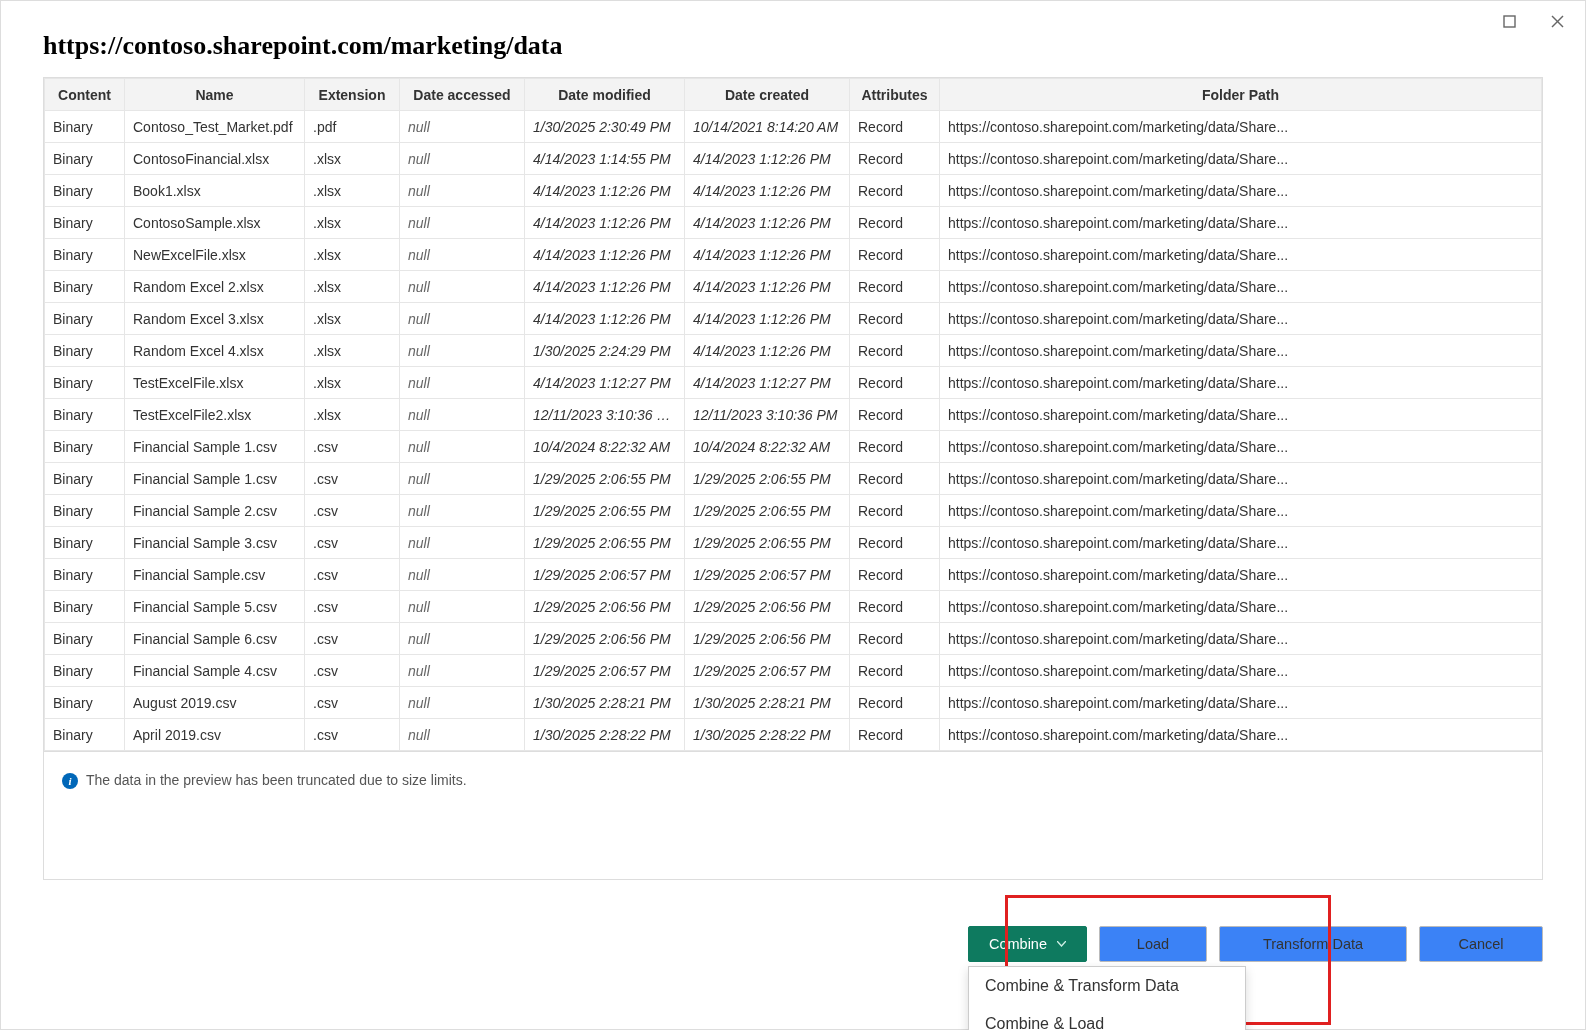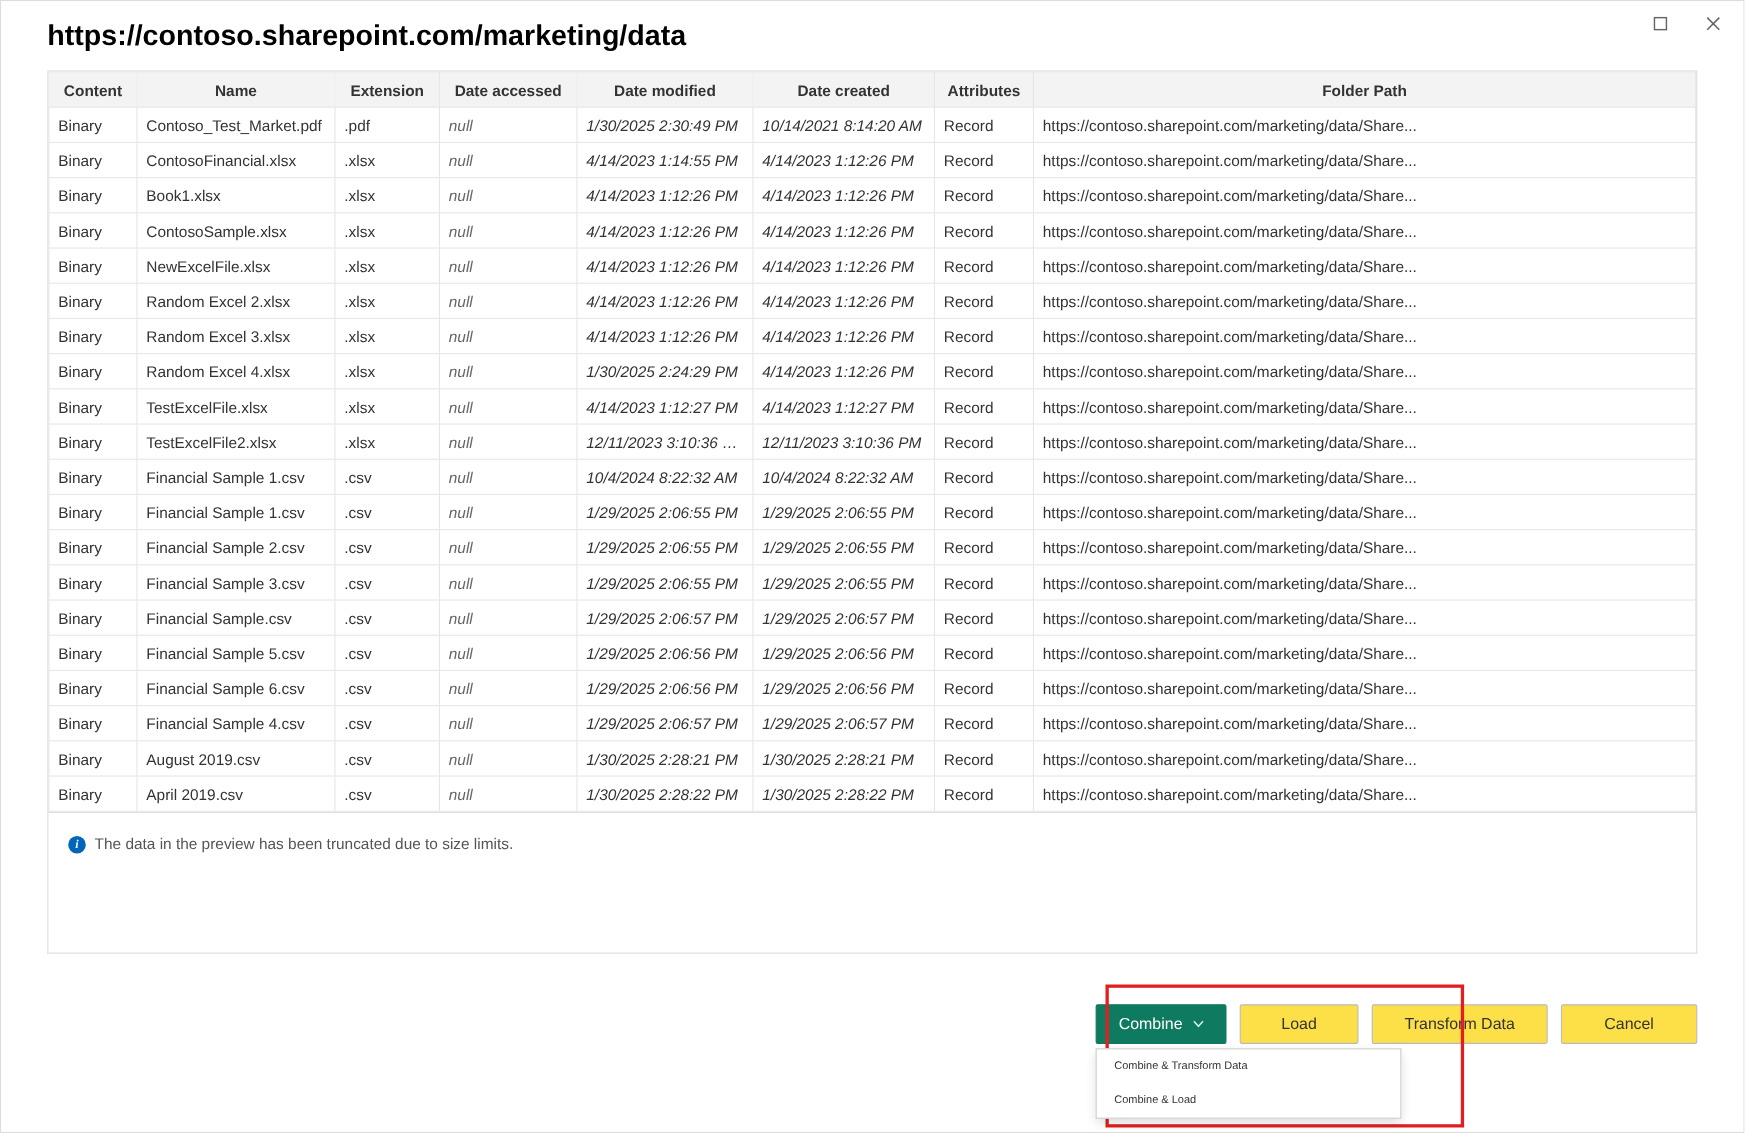--- a/index.html
+++ b/index.html
@@ -26,21 +26,22 @@
     display: flex;
     gap: 24px;
   }
   .titlebar .winbtn {
     width: 24px; height: 24px;
     display: flex; align-items: center; justify-content: center;
     color: #666;
     cursor: pointer;
   }
   .header {
-    padding: 16px 42px 16px 42px;
+    padding: 30px 42px 16px 42px;
+    font-family: Liberation Serif, serif;
   }
   .header h1 {
     margin: 0;
     font-size: 26px;
     font-weight: 700;
     color: #000;
   }
   .table-wrap {
     margin: 0 42px;
     border: 1px solid #ddd;
@@ -100,21 +101,21 @@
     display: inline-flex;
     align-items: center; justify-content: center;
     font-family: Georgia, serif;
     flex-shrink: 0;
     margin-top: 1px;
   }
   .btn {
     height: 36px;
     padding: 0 20px;
     border: 1px solid #bbb;
-    background: #fde047;
+    background: #3b82f6;
     font-size: 14.5px;
     display: flex;
     align-items: center;
     justify-content: center;
     cursor: pointer;
     border-radius: 2px;
   }
   .btn.primary {
     background: #0e7a5f;
     color: #fff;
@@ -145,21 +146,21 @@
     top: 40px;
     left: 0;
     width: 278px;
     background: #fff;
     border: 1px solid #ccc;
     box-shadow: 0 4px 10px rgba(0,0,0,0.15);
     z-index: 100;
   }
   .dropdown-menu .item {
     padding: 10px 16px;
-    font-size: 10px;
+    font-size: 16px;
     cursor: pointer;
   }
   .footer-area {
     position: relative;
     margin-top: 46px;
     padding: 0 42px;
     display: flex;
     justify-content: flex-end;
     gap: 12px;
   }
@@ -430,19 +431,19 @@
               <path d="M0 0 L4.5 5 L9 0" fill="none" stroke="#cdeee4" stroke-width="1.4"></path>
             </svg>
         </span>
       </div>
       <div class="dropdown-menu">
         <div class="item">Combine &amp; Transform Data</div>
         <div class="item">Combine &amp; Load</div>
       </div>
     </div>
     <div class="btn" style="width:108px">Load</div>
-    <div class="btn" style="width:160px">Transform Data</div>
+    <div class="btn" style="width:188px">Transform Data</div>
     <div class="btn" style="width:124px">Cancel</div>
   </div>
 
   <div class="highlight-box hl1"></div>
 
 </div>
 
 </body></html>

